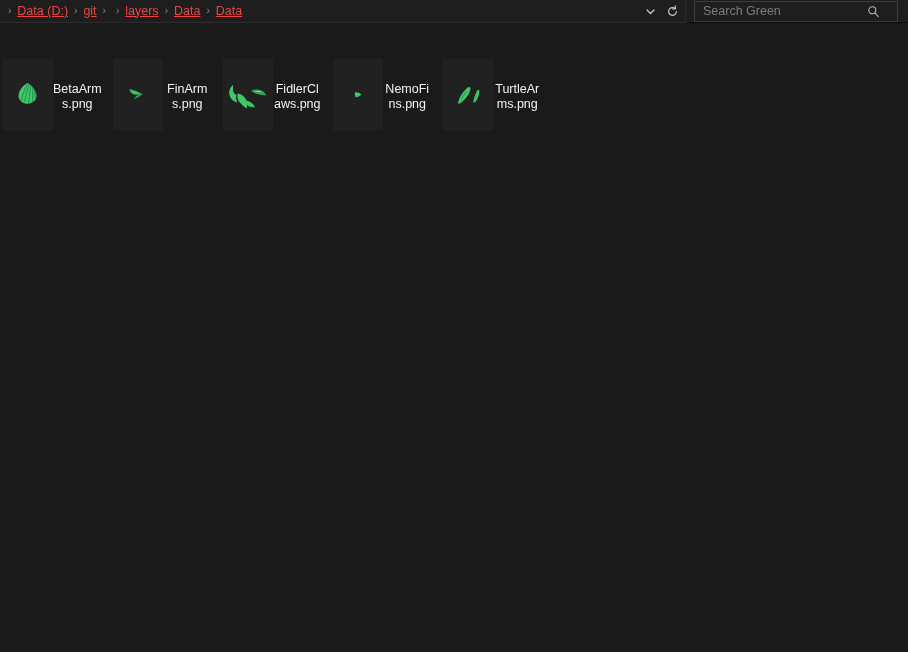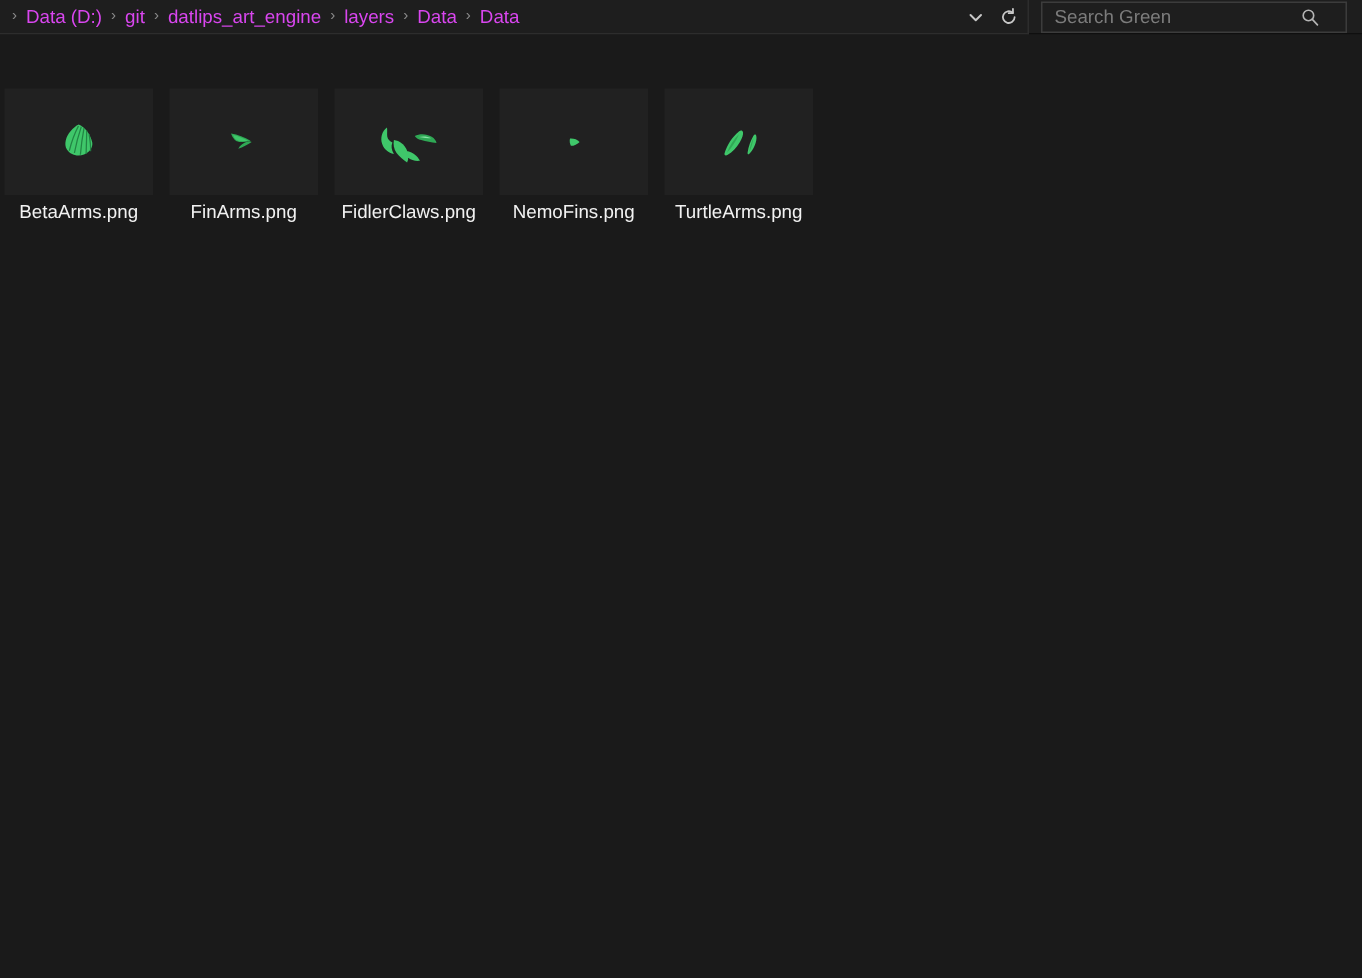--- a/index.html
+++ b/index.html
@@ -53,25 +53,26 @@
 
   .crumb-sep {
     color: #8a8a8a;
     font-size: 10px;
     padding: 0 5px;
     line-height: 1;
     user-select: none;
   }
 
   .crumb {
-    color: #d946ef;
+    color: #ef4444;
     font-size: 12.5px;
     line-height: 23px;
     padding: 0 1px;
     white-space: nowrap;
+    text-decoration: underline;
   }
 
   .header-btns {
     display: flex;
     align-items: center;
     height: 100%;
     padding-right: 5px;
     gap: 7px;
   }
 
@@ -132,21 +133,21 @@
   .grid {
     display: flex;
     flex-wrap: wrap;
     align-items: flex-start;
   }
 
   .tile {
     width: 99px;
     margin-right: 11px;
     display: flex;
-    flex-direction: column;
+    flex-direction: row;
     align-items: center;
     cursor: default;
   }
 
   .thumb {
     width: 99px;
     height: 71px;
     background: #212121;
     display: flex;
     align-items: center;
@@ -177,21 +178,20 @@
   <div class="breadcrumb-bar">
     <div class="breadcrumb">
 
       <span class="crumb-sep">›</span>
       <span class="crumb">Data (D:)</span>
 
       <span class="crumb-sep">›</span>
       <span class="crumb">git</span>
 
       <span class="crumb-sep">›</span>
-      <span class="crumb">datlips_art_engine</span>
 
       <span class="crumb-sep">›</span>
       <span class="crumb">layers</span>
 
       <span class="crumb-sep">›</span>
       <span class="crumb">Data</span>
 
       <span class="crumb-sep">›</span>
       <span class="crumb">Data</span>
 

